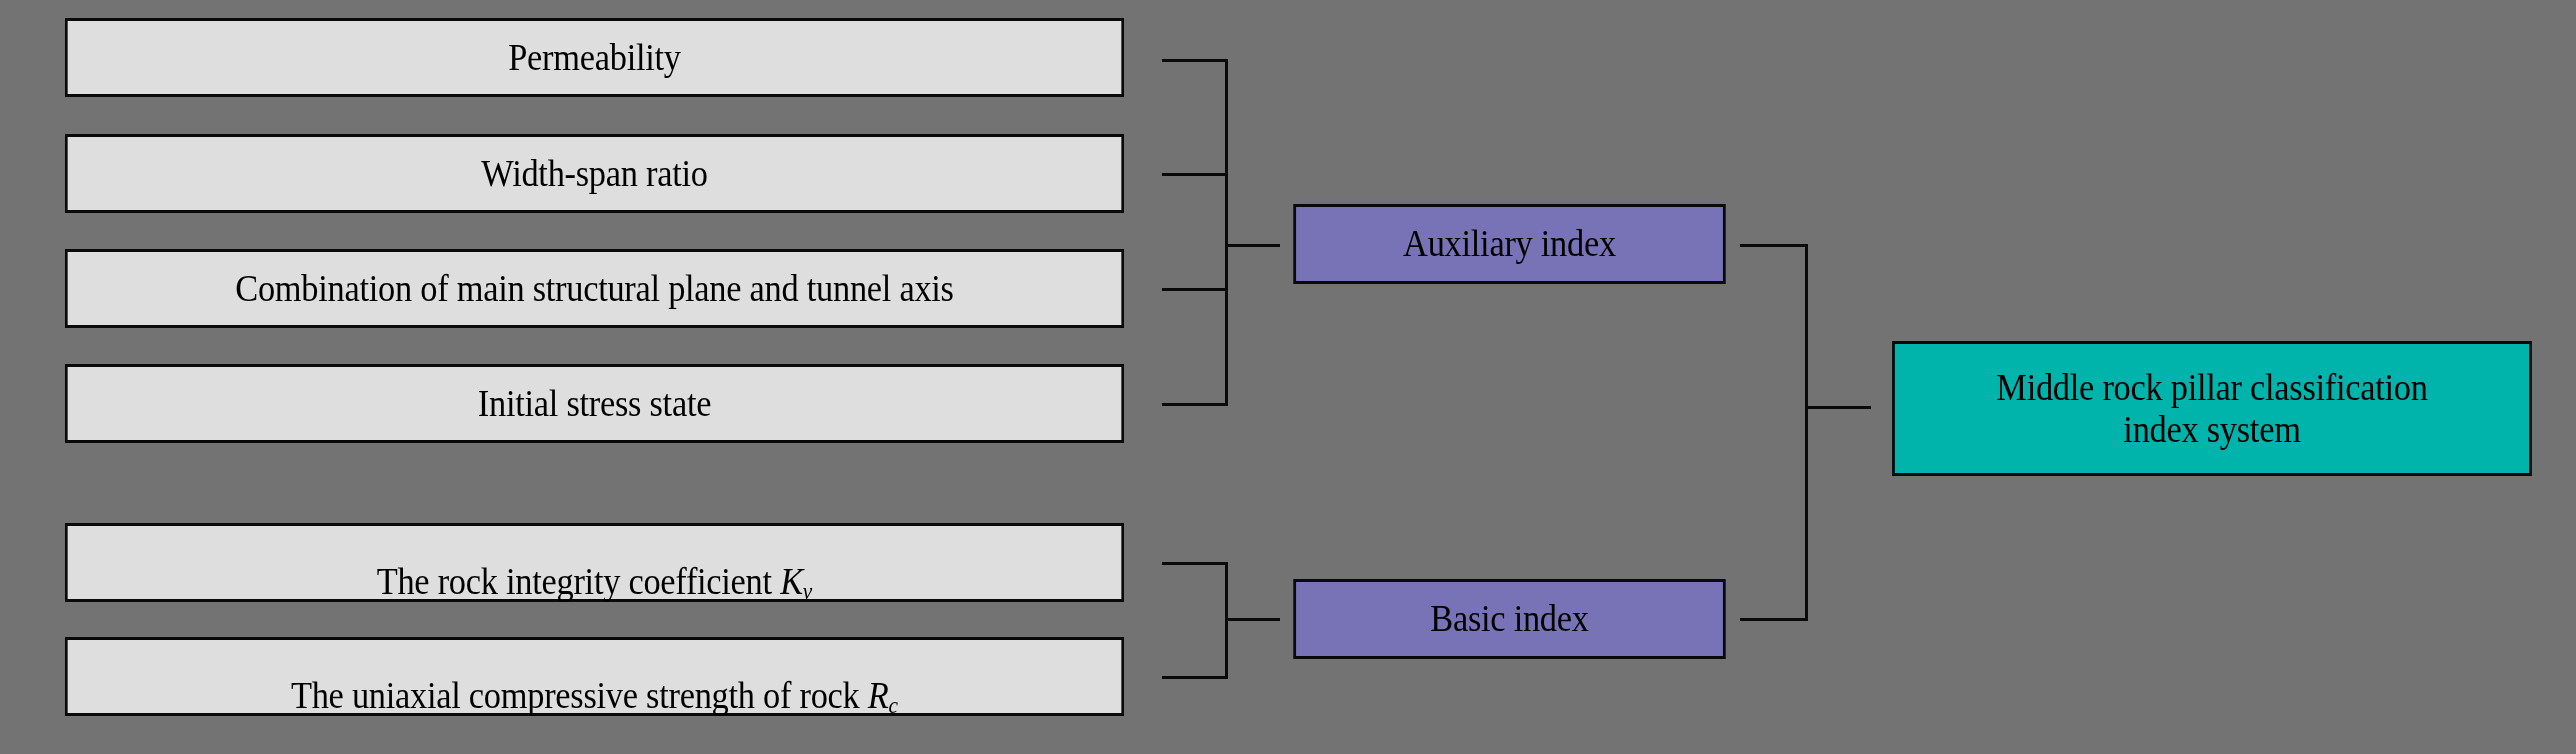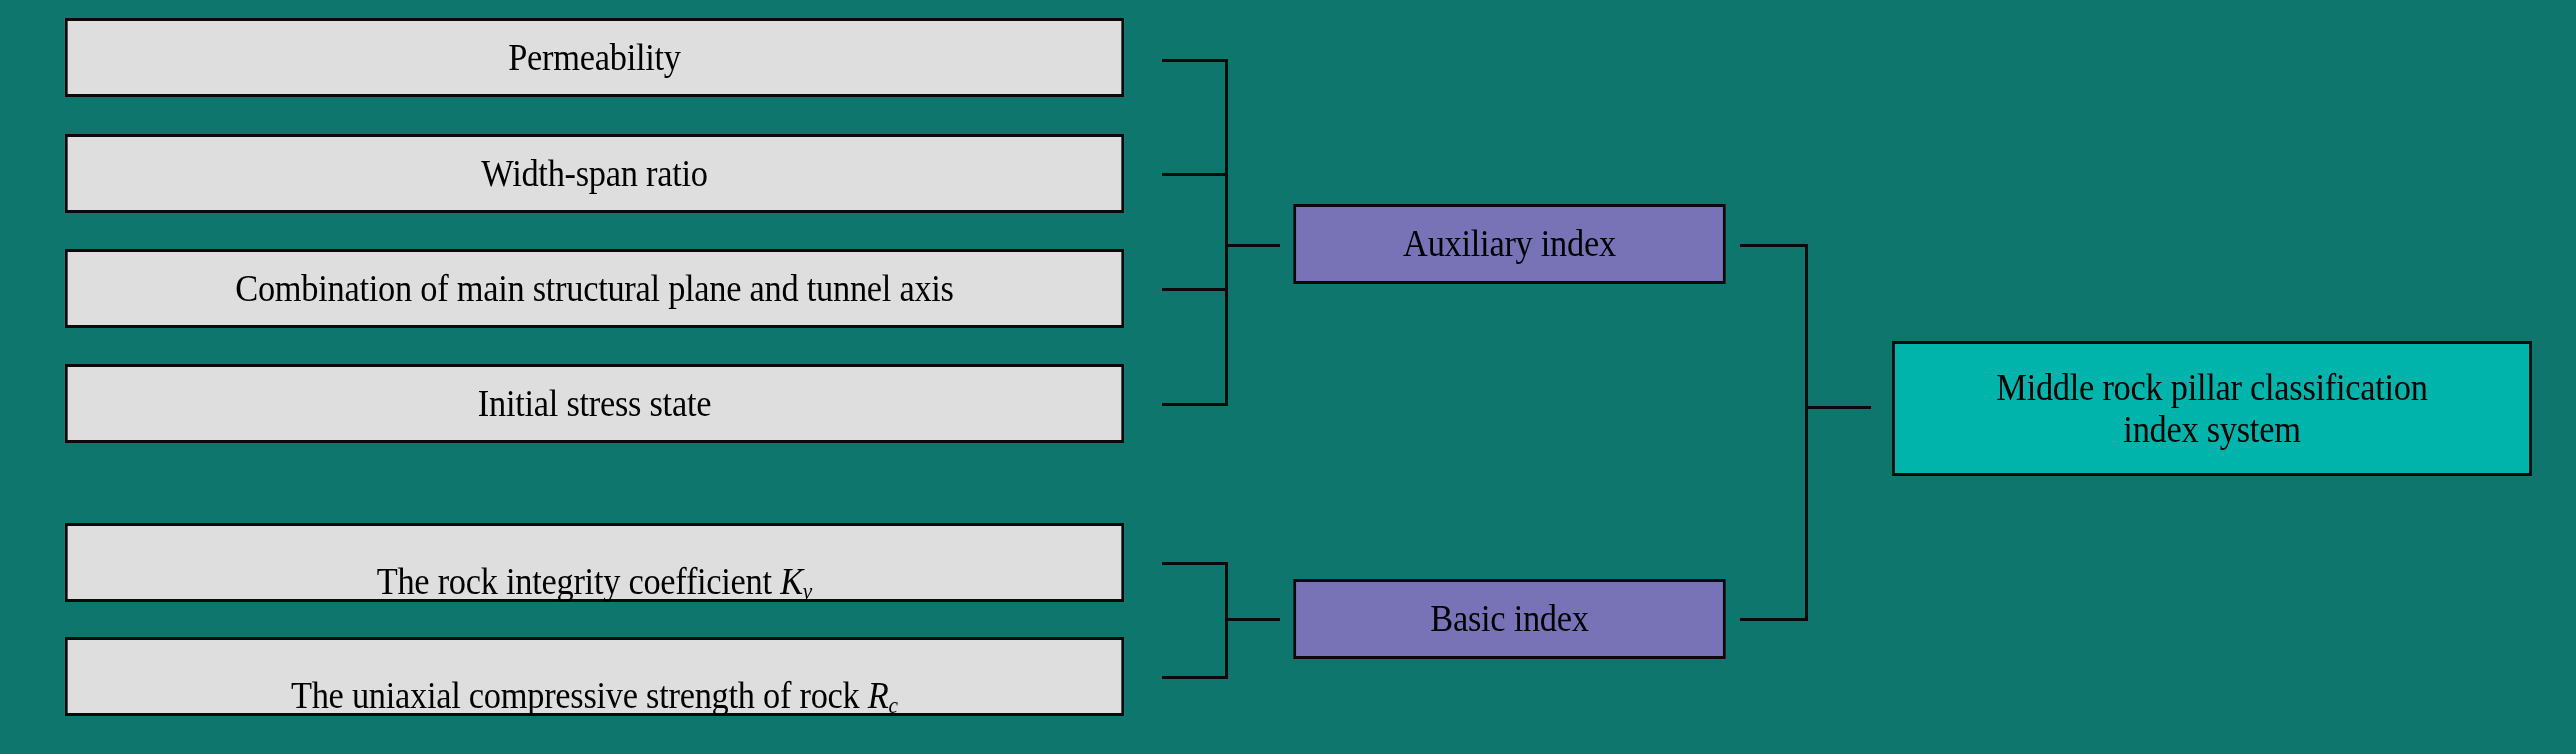--- a/index.html
+++ b/index.html
@@ -7,21 +7,21 @@
     padding: 0;
     background: #ffffff;
   }
   body {
     font-family: "Liberation Serif", "DejaVu Serif", serif;
   }
   #canvas {
     position: relative;
     width: 2576px;
     height: 755px;
-    background: #0f766e;
+    background: #737373;
     overflow: hidden;
   }
 
   
   .node {
     position: absolute;
     box-sizing: border-box;
     border: 3px solid #0a0a0a;
     display: flex;
     align-items: center;

